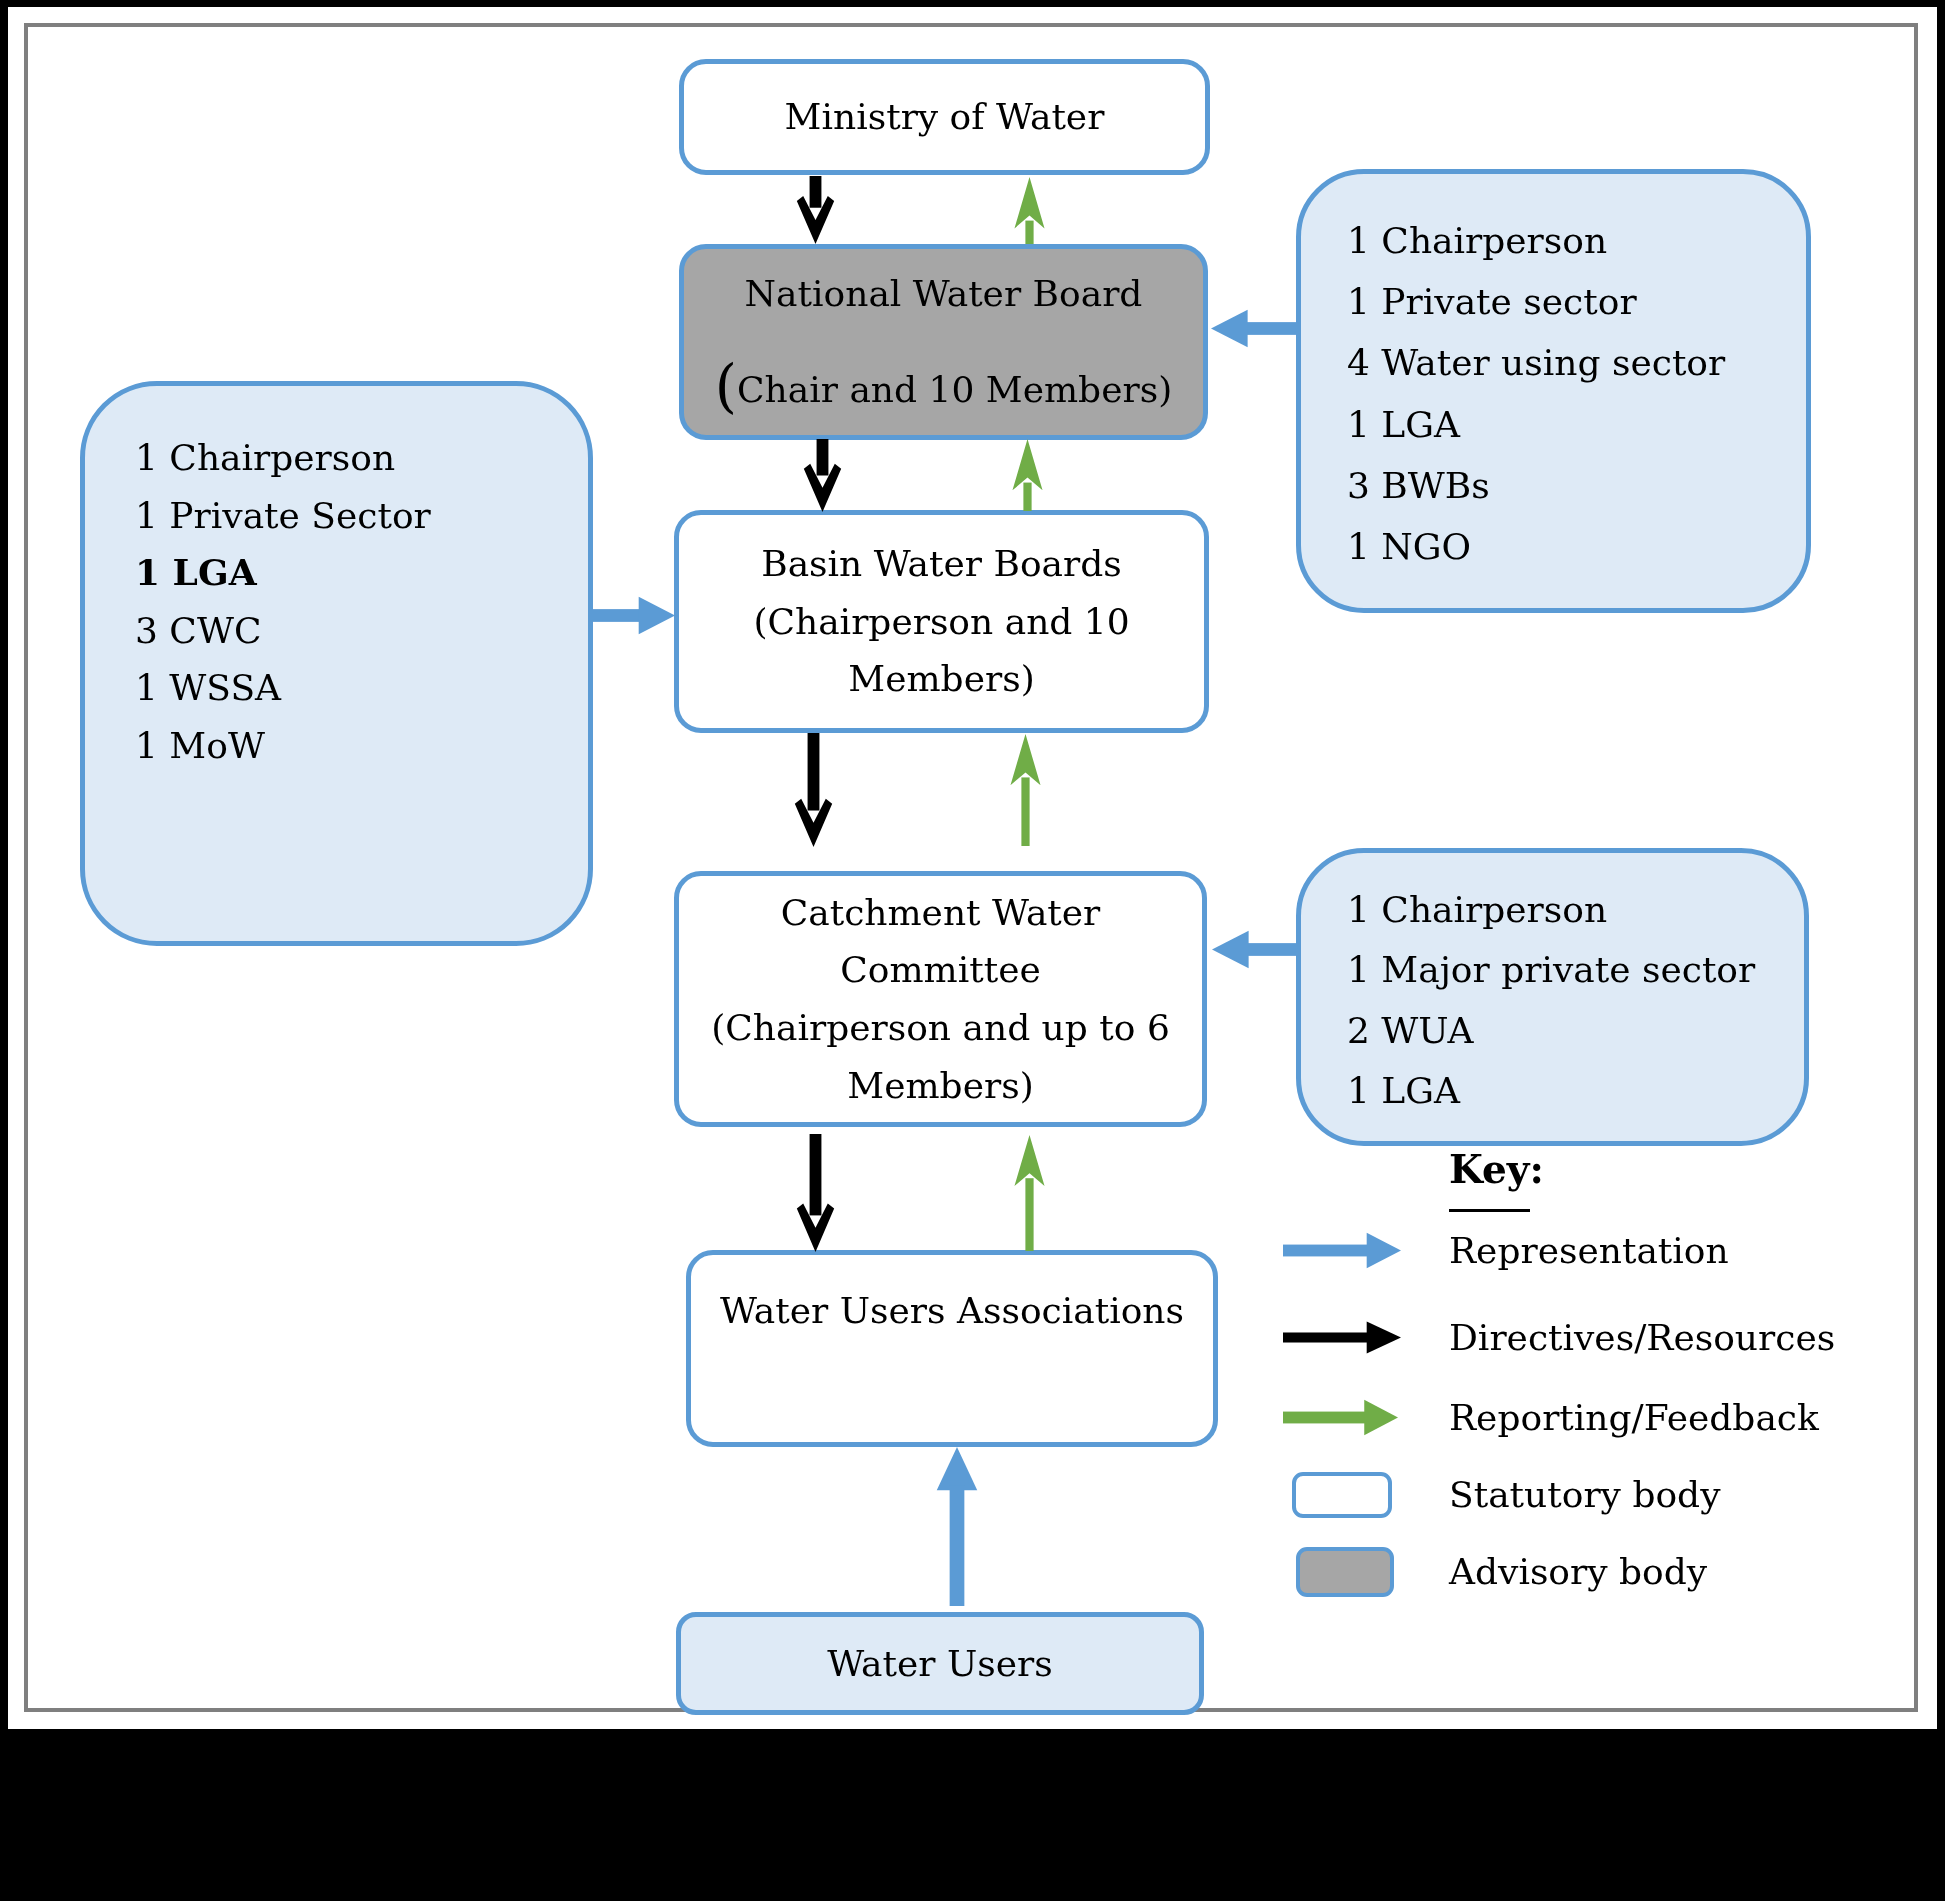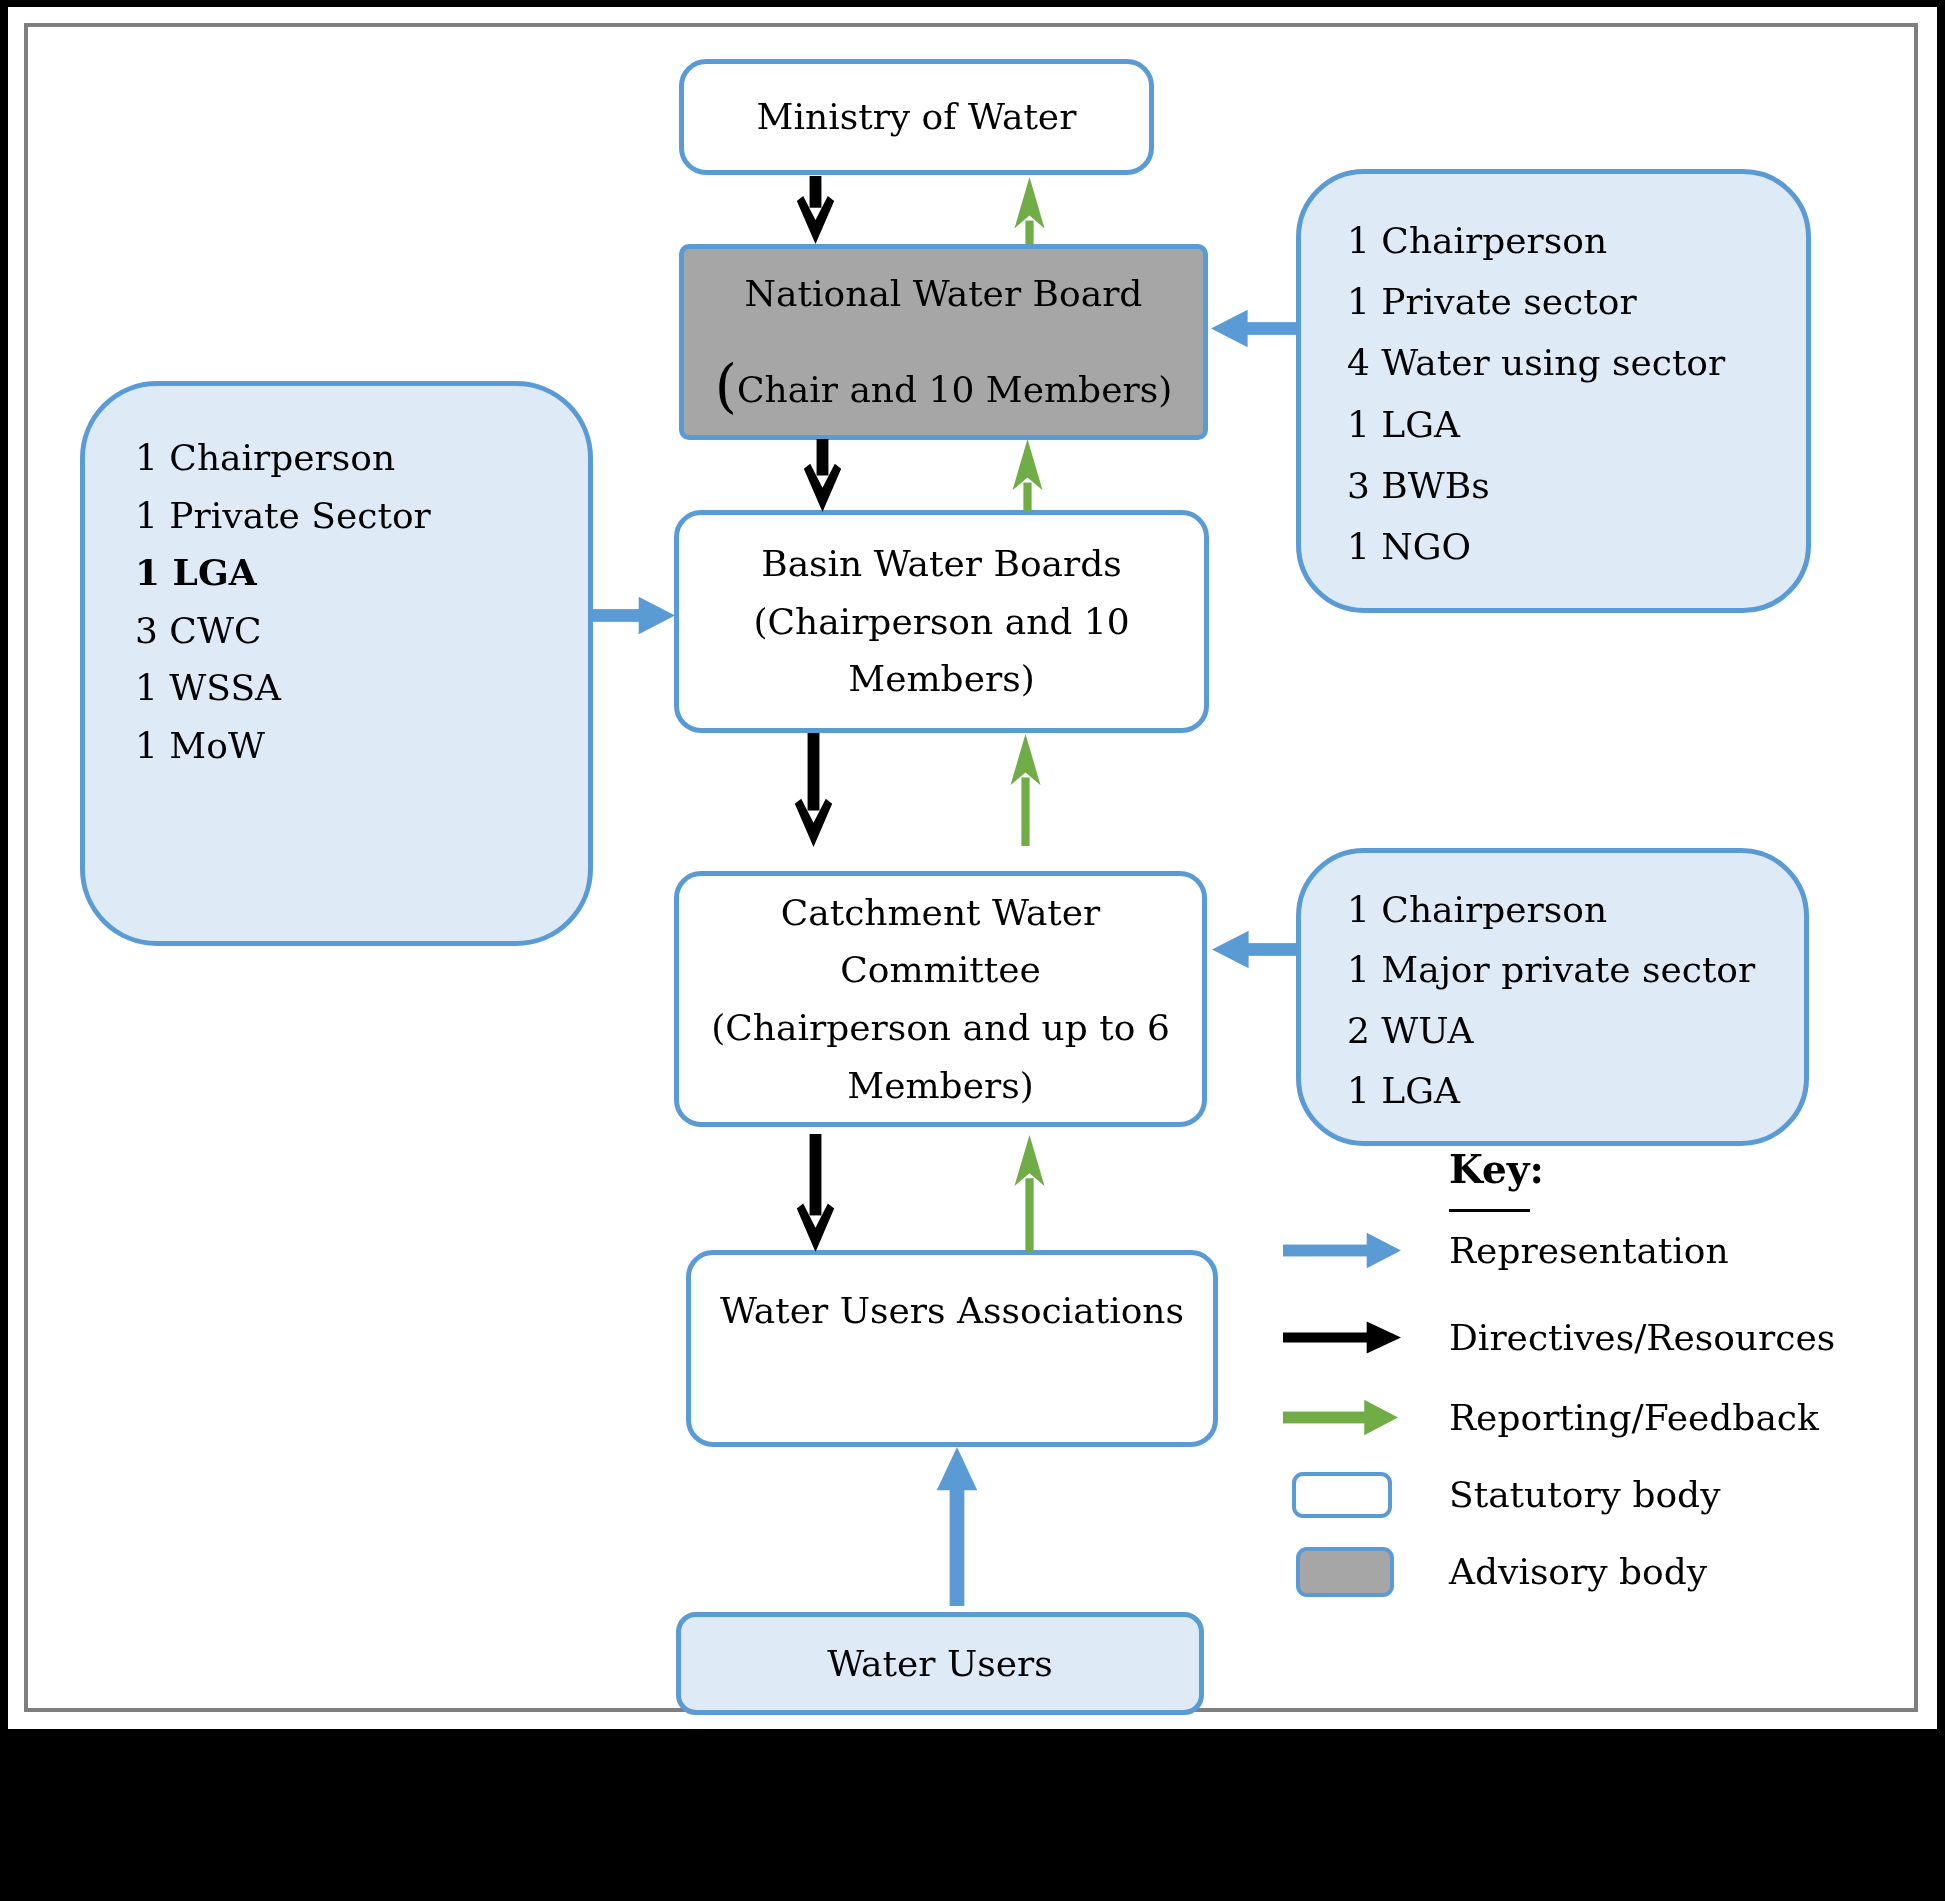--- a/index.html
+++ b/index.html
@@ -18,21 +18,21 @@
   }
   .page{position:absolute;left:8.2px;top:6.8px;width:1929px;height:1722px;background:#fff;}
   .frame{position:absolute;left:24px;top:23px;width:1886px;height:1681px;border:4.6px solid var(--frame-gray);background:#fff;}
 
   .node{
     position:absolute;box-sizing:border-box;border:5px solid var(--blue);
     border-radius:27px;background:#fff;display:flex;flex-direction:column;
     align-items:center;justify-content:center;text-align:center;
     font-size:36px;line-height:1.6;
   }
-  .node.gray{background:var(--gray-fill);border-radius:10px;}
+  .node.gray{background:var(--gray-fill);}
   .node.lightblue{background:var(--light-blue);}
   .node.toptext{justify-content:flex-start;padding-top:27px;}
 
   .sidebox{
     position:absolute;box-sizing:border-box;border:5px solid var(--blue);
     border-radius:77px;background:var(--light-blue);
     font-size:36px;padding:43px 50px;margin-top:46px;
   }
   .sidebox ul{list-style:none;margin:0;padding:0;}
   .sidebox li{line-height:1.6;white-space:nowrap;}
@@ -56,21 +56,21 @@
   .swatch{position:absolute;box-sizing:border-box;border:4.6px solid var(--blue);border-radius:11px;}
   .swatch.white{background:#fff;}
   .swatch.gray{background:var(--gray-fill);}
 </style>
 </head>
 <body>
 
 <div class="page"></div>
 <div class="frame"></div>
 
-<div class="node" style="left:679px;top:59px;width:475px;height:116px;">
+<div class="node" style="left:679px;top:59px;width:531px;height:116px;">
   <div>Ministry of Water</div>
 </div>
 
 <div class="node gray" style="left:679px;top:244px;width:529px;height:196px;">
   <div>National Water Board</div>
   <div class="nwb-line2"><span class="bigparen">(</span><span>Chair and 10 Members)</span></div>
 </div>
 
 <div class="node" style="left:674px;top:510px;width:535px;height:223px;">
   <div>Basin Water Boards</div>

